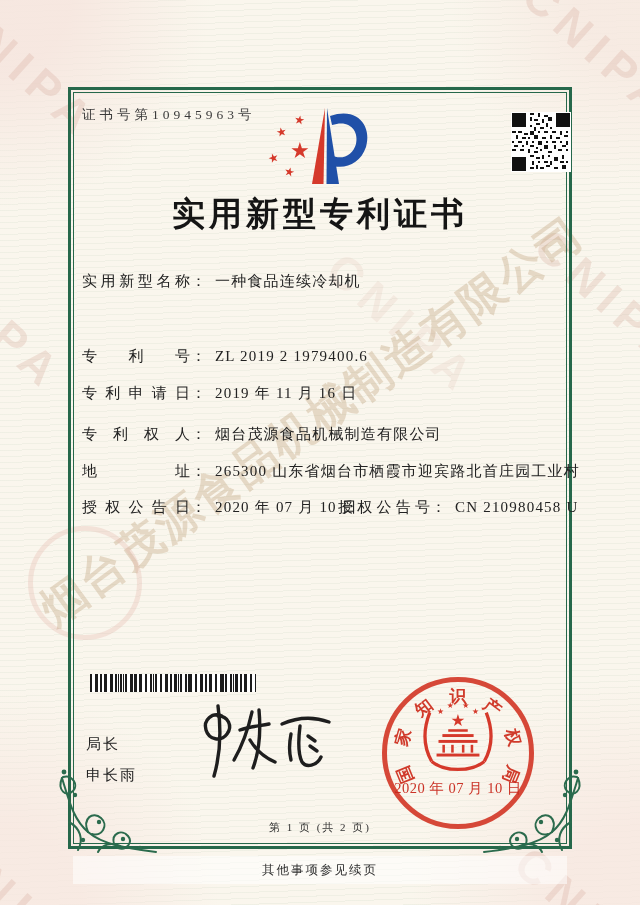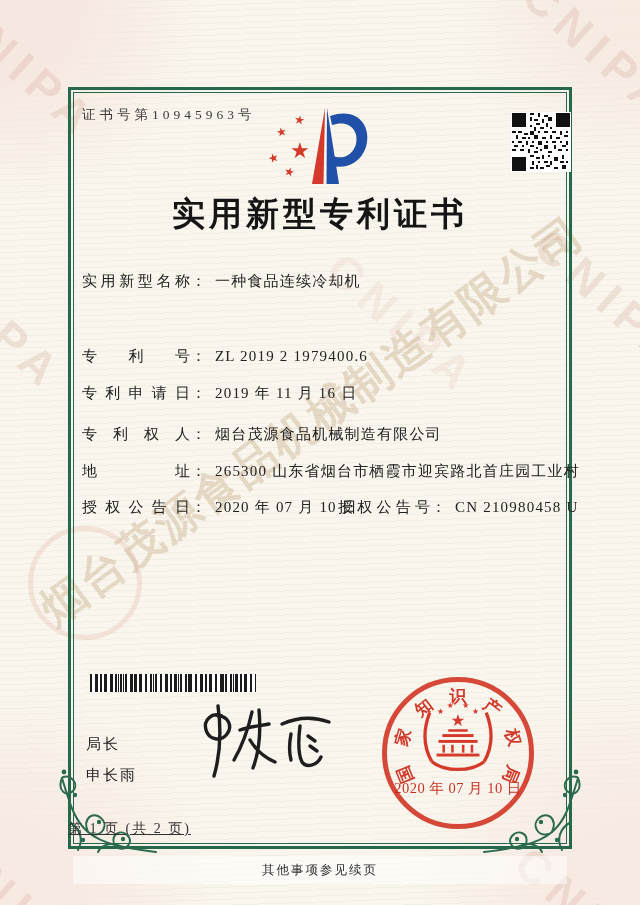--- a/index.html
+++ b/index.html
@@ -57,22 +57,22 @@
   .signature{position:absolute;left:188px;top:700px;}
   
   .seal{position:absolute;left:382px;top:677px;width:152px;height:152px;}
   .seal-ring{position:absolute;inset:0;border-radius:50%;border:5px solid rgba(210,56,40,.92);box-sizing:border-box;}
   .seal-char{position:absolute;left:50%;top:50%;font-size:17px;font-weight:700;color:rgba(206,48,33,.95);
     transform:translate(-50%,-50%) rotate(var(--a)) translateY(-57px);}
   .seal-date{position:absolute;left:0;top:102px;width:100%;text-align:center;font-size:14.5px;
     color:rgba(200,40,28,.95);letter-spacing:.5px;}
   .seal-emblem{position:absolute;left:37px;top:20px;}
   
-  .page-indicator{position:absolute;left:68px;top:820px;width:504px;
-    font-size:14px;letter-spacing:2px;color:#333;text-decoration:underline;}
+  .page-indicator{position:absolute;left:68px;top:820px;width:504px;text-align:center;
+    font-size:11px;letter-spacing:2px;color:#333;}
   .footer-band{position:absolute;left:73px;top:856px;width:494px;height:28px;background:rgba(255,255,255,.55);}
   .footer-note{position:absolute;left:0;top:862px;width:640px;text-align:center;
     font-size:12.5px;letter-spacing:2px;color:#2e2e2e;}
   .flourish{position:absolute;top:760px;}
 </style>
 </head>
 <body>
 
 <div class="page">
 

